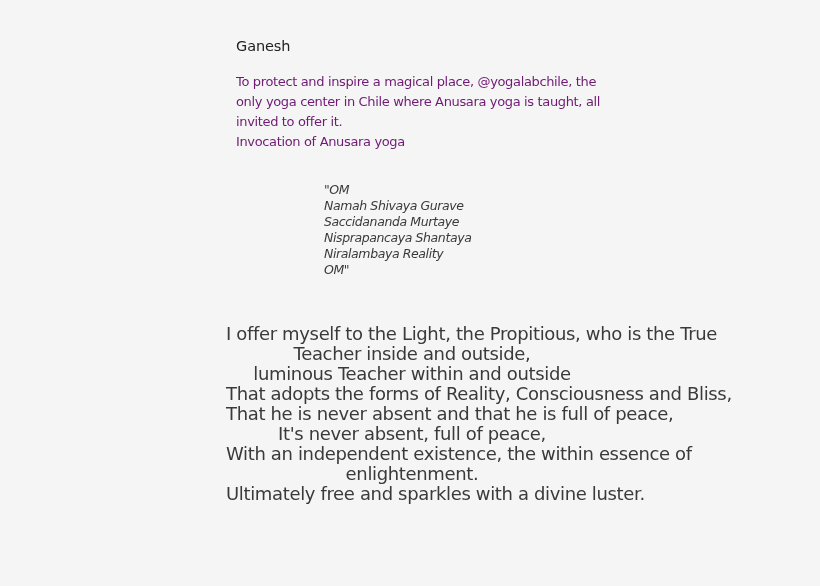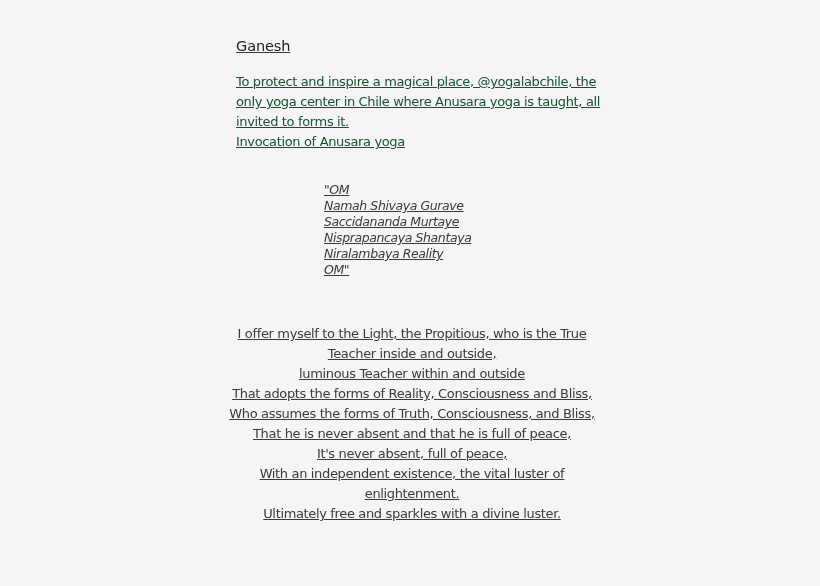--- a/index.html
+++ b/index.html
@@ -13,87 +13,85 @@
     body {
       font-family: "DejaVu Sans", "Liberation Sans", sans-serif;
       color: #3a3a3a;
       position: relative;
     }
     .content {
       position: absolute;
       left: 236px;
       top: 36px;
       width: 350px;
-      text-decoration: underline;
     }
     .title {
       font-size: 14.5px;
       color: #222222;
       line-height: 20px;
       margin: 0;
       font-weight: normal;
       letter-spacing: -0.1px;
     }
     .intro {
       margin-top: 16px;
       font-size: 13px;
       line-height: 20px;
       letter-spacing: -0.35px;
-      color: #14532d;
+      color: #701a75;
     }
     .intro span { display: block; white-space: nowrap; }
     .poem {
       margin-top: 30px;
       margin-left: 88px;
       font-style: italic;
       font-size: 12.5px;
       line-height: 16px;
       letter-spacing: -0.4px;
       color: #3a3a3a;
     }
     .poem span { display: block; white-space: nowrap; }
     .prayer {
       margin-top: 46px;
       margin-left: -10px;
       width: 372px;
       text-align: center;
-      font-size: 13px;
+      font-size: 18px;
       line-height: 20px;
       letter-spacing: -0.35px;
       color: #3a3a3a;
     }
     .prayer span { display: block; white-space: nowrap; }
   </style>
 </head>
 <body>
 
 <div class="content">
   <h1 class="title">Ganesh</h1>
 
   <div class="intro">
     <span>To protect and inspire a magical place, @yogalabchile, the</span>
     <span>only yoga center in Chile where Anusara yoga is taught, all</span>
-    <span>invited to forms it.</span>
+    <span>invited to offer it.</span>
     <span>Invocation of Anusara yoga</span>
   </div>
 
   <div class="poem">
     <span>"OM</span>
     <span>Namah Shivaya Gurave</span>
     <span>Saccidananda Murtaye</span>
     <span>Nisprapancaya Shantaya</span>
     <span>Niralambaya Reality</span>
     <span>OM"</span>
   </div>
 
   <div class="prayer">
     <span>I offer myself to the Light, the Propitious, who is the True</span>
     <span>Teacher inside and outside,</span>
     <span>luminous Teacher within and outside</span>
     <span>That adopts the forms of Reality, Consciousness and Bliss,</span>
-    <span>Who assumes the forms of Truth, Consciousness, and Bliss,</span>
     <span>That he is never absent and that he is full of peace,</span>
     <span>It's never absent, full of peace,</span>
-    <span>With an independent existence, the vital luster of</span>
+    <span>With an independent existence, the within essence of</span>
     <span>enlightenment.</span>
     <span>Ultimately free and sparkles with a divine luster.</span>
   </div>
 </div>
 
 </body></html>

